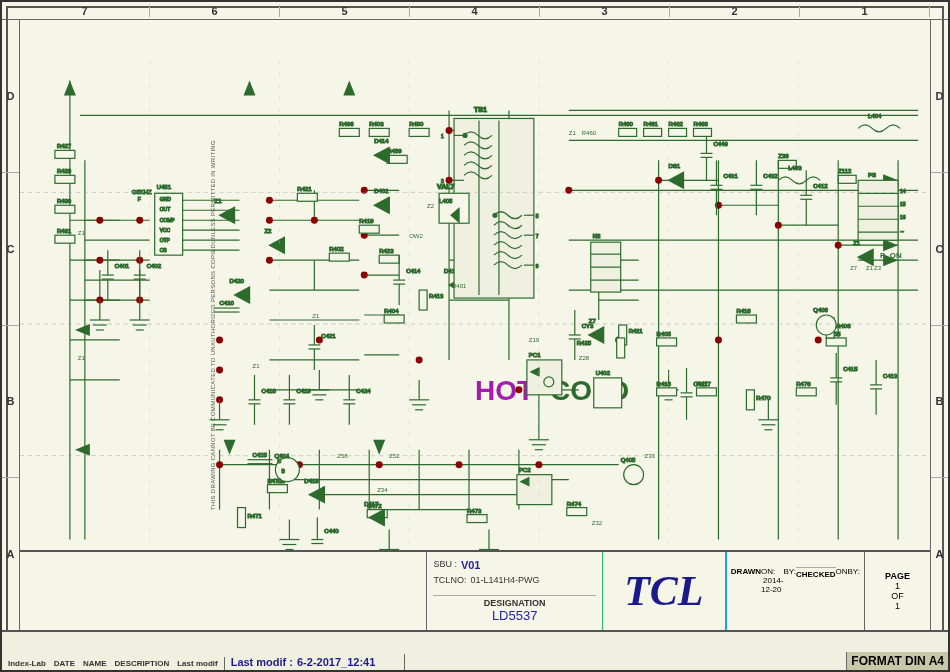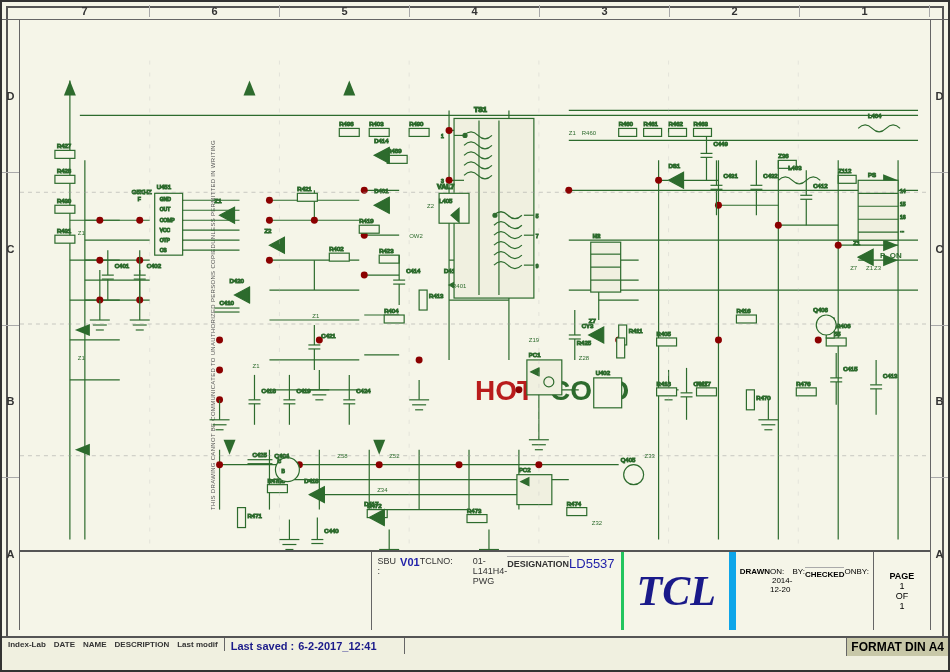--- a/index.html
+++ b/index.html
@@ -99,44 +99,44 @@
       height: 100%;
     }
 
     
     .hot-label {
       position: absolute;
       left: 455px;
       top: 355px;
       font-size: 28px;
       font-weight: bold;
-      color: #b91c1c;
+      color: #a21caf;
       font-family: Arial, sans-serif;
     }
     .cold-label {
       position: absolute;
       left: 530px;
       top: 355px;
       font-size: 28px;
       font-weight: bold;
       color: #2d6b2d;
       font-family: Arial, sans-serif;
     }
 
     
     .bottom-bar {
       position: absolute;
       bottom: 0;
       left: 0;
       right: 0;
-      height: 34px;
+      height: 40px;
       background: #f0f0e0;
       border-top: 2px solid #555;
       display: flex;
-      align-items: flex-start;
+      align-items: flex-end;
     }
 
     .bottom-section {
       border-right: 1px solid #666;
       display: flex;
       align-items: center;
       padding: 2px 6px;
       font-size: 9px;
       color: #333;
     }
@@ -854,34 +854,34 @@
 
       <text x="408" y="148" font-size="6" fill="#2d6b2d" font-family="Arial">Z2</text>
 
     </svg>
   </div>
 
   <div style="position:absolute; bottom:40px; left:18px; right:18px; height:80px; background:#f5f5e8; border-top:2px solid #555; display:flex;">
 
     <div style="flex:5; border-right:1px solid #666; display:flex; flex-direction:column; justify-content:flex-end;"></div>
 
-    <div style="flex:2; border-right:3px solid #22c55e; display:flex; flex-direction:row; justify-content:center; padding:4px 6px; font-size:9px;">
+    <div style="flex:2; border-right:1px solid #22c55e; display:flex; flex-direction:column; justify-content:center; padding:4px 6px; font-size:9px;">
       <div style="display:flex; gap:4px; margin-bottom:4px;">
         <span style="font-size:9px; color:#333;">SBU :</span>
         <span style="font-size:11px; font-weight:bold; color:#2222aa;">V01</span>
       </div>
-      <div style="display:flex; gap:20px; margin-bottom:10px;">
+      <div style="display:flex; gap:4px; margin-bottom:10px;">
         <span style="font-size:9px; color:#333;">TCLNO:</span>
         <span style="font-size:9px; color:#333;">01-L141H4-PWG</span>
       </div>
       <div style="text-align:center; font-size:9px; font-weight:bold; color:#333; border-top:1px solid #aaa; padding-top:2px;">DESIGNATION</div>
       <div style="text-align:center; font-size:13px; font-weight:normal; color:#2222aa;">LD5537</div>
     </div>
 
-    <div style="flex:1.5; border-right:7px solid #0ea5e9; display:flex; align-items:center; justify-content:center;">
+    <div style="flex:1.5; border-right:2px solid #0ea5e9; display:flex; align-items:center; justify-content:center;">
       <span style="font-size:42px; font-weight:bold; color:#1a1a8a; font-style:italic; font-family:'Times New Roman', serif;">TCL</span>
     </div>
 
     <div style="flex:1.2; border-right:1px solid #666; display:flex; flex-direction:row; justify-content:space-around; padding:15px 4px; font-size:8px;">
       <div style="font-weight:bold;">DRAWN</div>
       <div>
         <span>ON:</span>
         <span style="margin-left:2px;">2014-12-20</span>
       </div>
       <div>
@@ -906,21 +906,21 @@
       <div style="display:flex; gap:8px; font-size:8px; font-weight:bold;">
         <span>Index-Lab</span>
         <span>DATE</span>
         <span>NAME</span>
         <span>DESCRIPTION</span>
         <span>Last modif</span>
       </div>
     </div>
 
     <div class="bottom-section last-saved">
-      <span style="margin-right:4px;">Last saved :</span>
+      <span style="margin-right:4px;">Last modif :</span>
       <span>6-2-2017_12:41</span>
     </div>
 
     <div style="flex:1;"></div>
 
     <div style="display:flex; align-items:center; padding:2px 4px; border-left:1px solid #666; background:#c8c8a8; font-size:12px; font-weight:bold;">FORMAT DIN A4</div>
   </div>
 
 </div>
 

